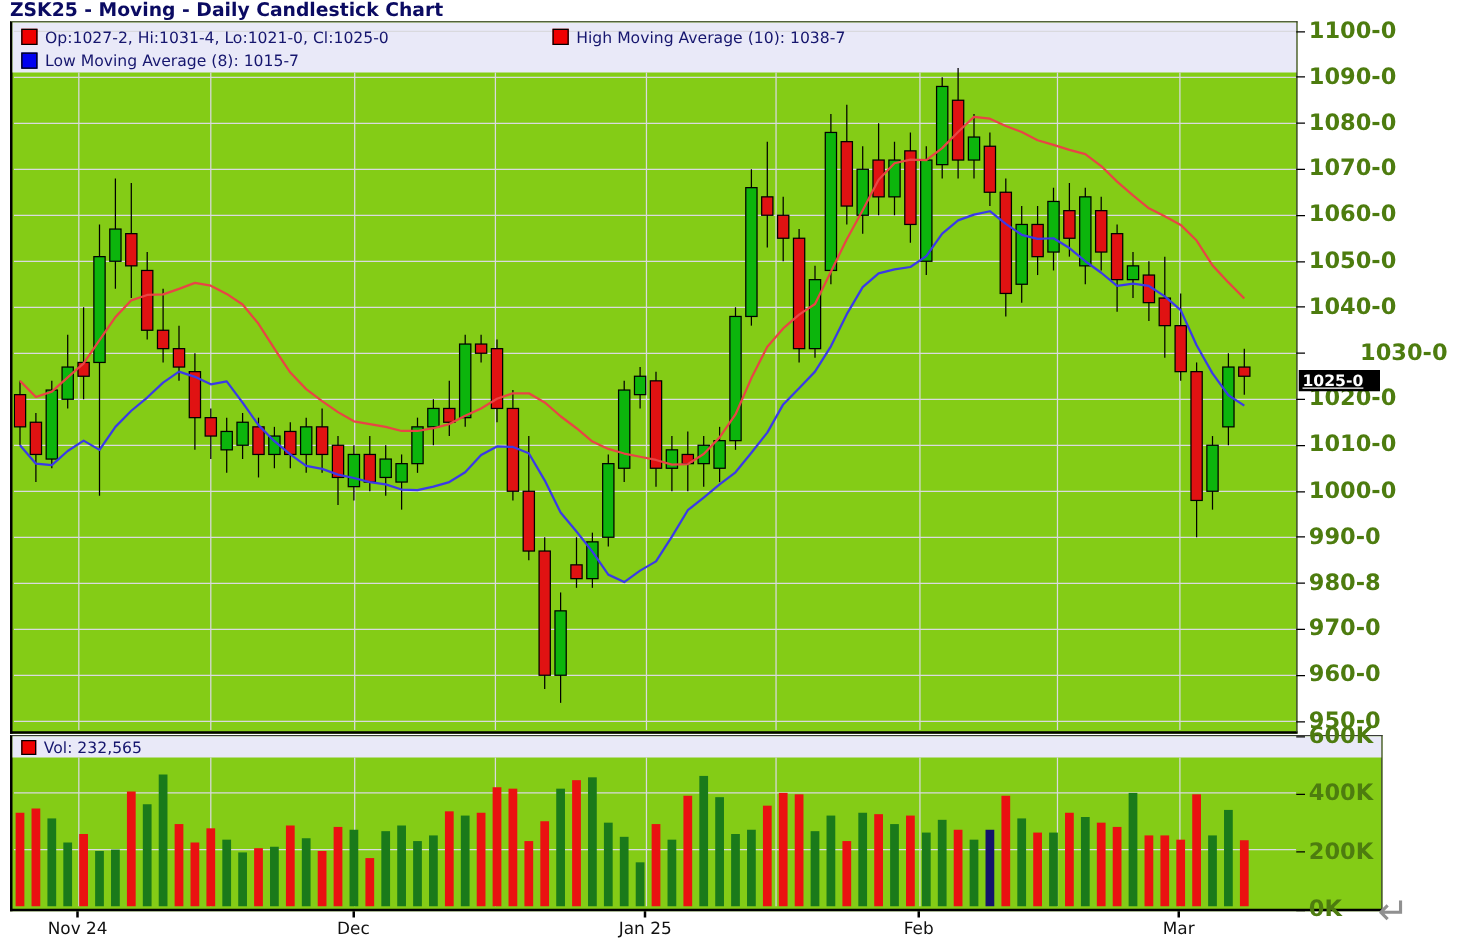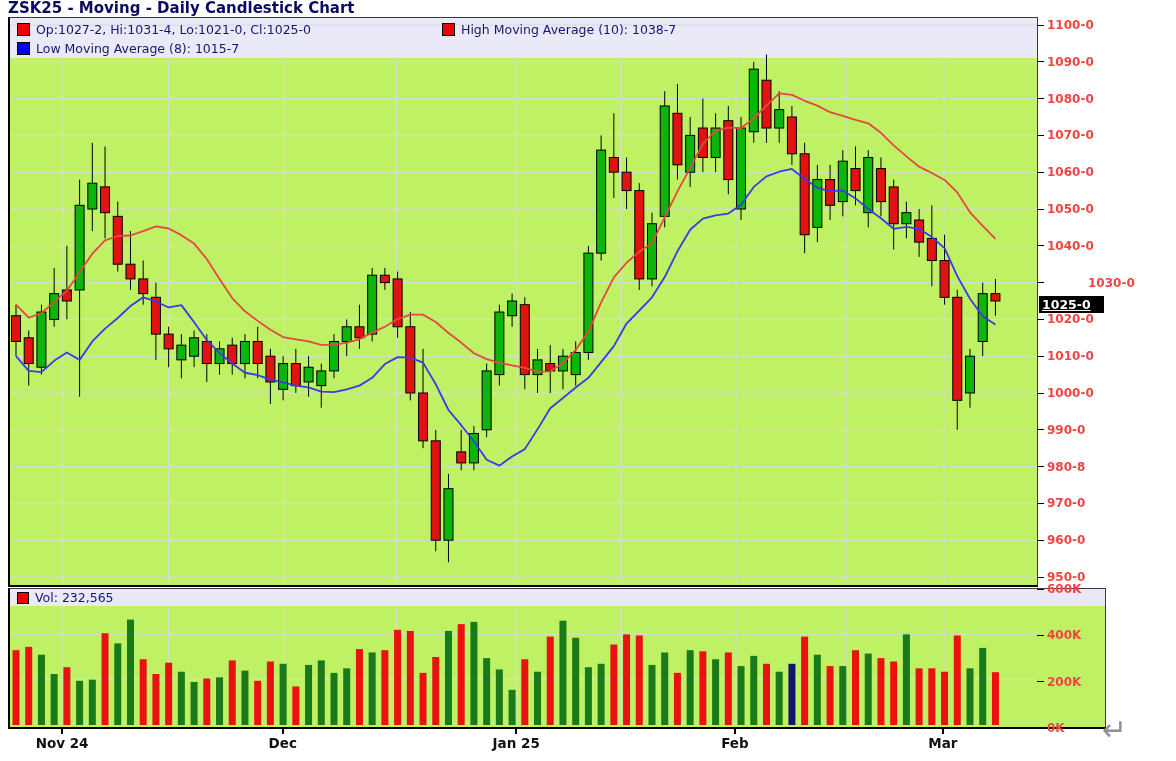--- a/index.html
+++ b/index.html
@@ -1,38 +1,38 @@
 <!DOCTYPE html>
 <html><head>
 <meta charset="utf-8">
 <style>
   html,body{margin:0;padding:0;background:#ffffff;}
   #root{position:relative;width:1176px;height:761px;background:#ffffff;
         font-family:"DejaVu Sans","Liberation Sans",sans-serif;overflow:hidden;}
   #chart-title{position:absolute;left:8px;top:-1px;font-size:15px;font-weight:bold;
                color:#0b0b62;letter-spacing:0px;white-space:nowrap;}
-  .panel{position:absolute;left:8px;background:#bef264;box-sizing:border-box;
+  .panel{position:absolute;left:8px;background:#84cc16;box-sizing:border-box;
          border:1px solid #3a3a3a;border-left:2px solid #000;border-bottom:2px solid #000;}
   #price-panel{top:17px;width:1030px;height:570px;}
   #volume-panel{top:588px;width:1098px;height:141px;}
   .legend-strip{position:absolute;left:0;top:0;width:100%;background:#e9e9f8;z-index:1;}
   #price-legend{height:40px;}
   #volume-legend{height:17px;}
   .legend-item{position:absolute;display:flex;align-items:center;gap:6px;height:18px;
                font-size:12.5px;color:#16166e;white-space:nowrap;z-index:3;}
   .swatch{width:11px;height:11px;border:1px solid #000;display:inline-block;flex:0 0 auto;}
   svg.layer{position:absolute;left:1px;top:0;z-index:2;}
   .ytick{position:absolute;width:7px;height:1px;background:#000;z-index:4;}
-  .ylabel{position:absolute;font-size:12px;font-weight:bold;color:#ef4444;
+  .ylabel{position:absolute;font-size:18px;font-weight:bold;color:#4d7c0f;
           white-space:nowrap;line-height:16px;z-index:4;}
   #last-price-badge{position:absolute;left:1039px;width:65px;height:17px;background:#000;
                     color:#fff;font-size:12.5px;font-weight:bold;line-height:17px;
                     padding-left:3px;box-sizing:border-box;z-index:5;text-decoration:underline;}
   .xtick{position:absolute;width:2px;height:5px;background:#000;top:729px;z-index:4;}
-  .xlabel{position:absolute;top:735px;font-size:13.5px;font-weight:bold;color:#111;
+  .xlabel{position:absolute;top:735px;font-size:13.5px;font-weight:normal;color:#111;
           transform:translateX(-50%);white-space:nowrap;z-index:4;}
   #return-icon{position:absolute;left:1102px;top:715px;font-size:30px;color:#909090;
                line-height:30px;z-index:4;}
 </style>
 </head>
 <body>
 
 <div id="root">
   <div id="chart-title">ZSK25 - Moving - Daily Candlestick Chart</div>
 

